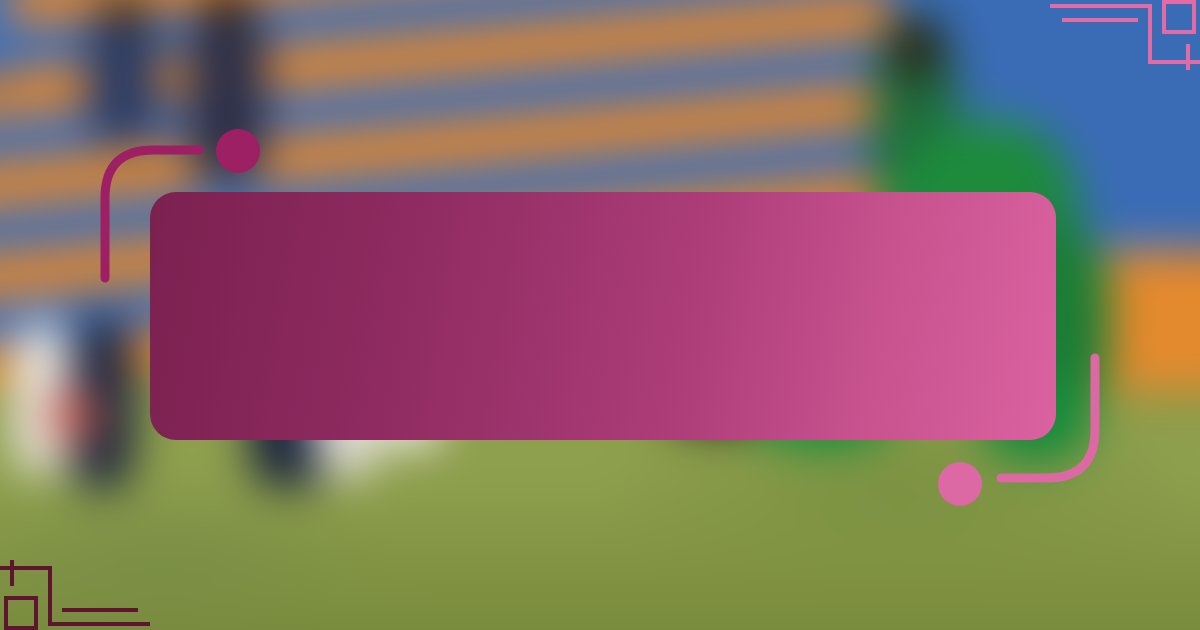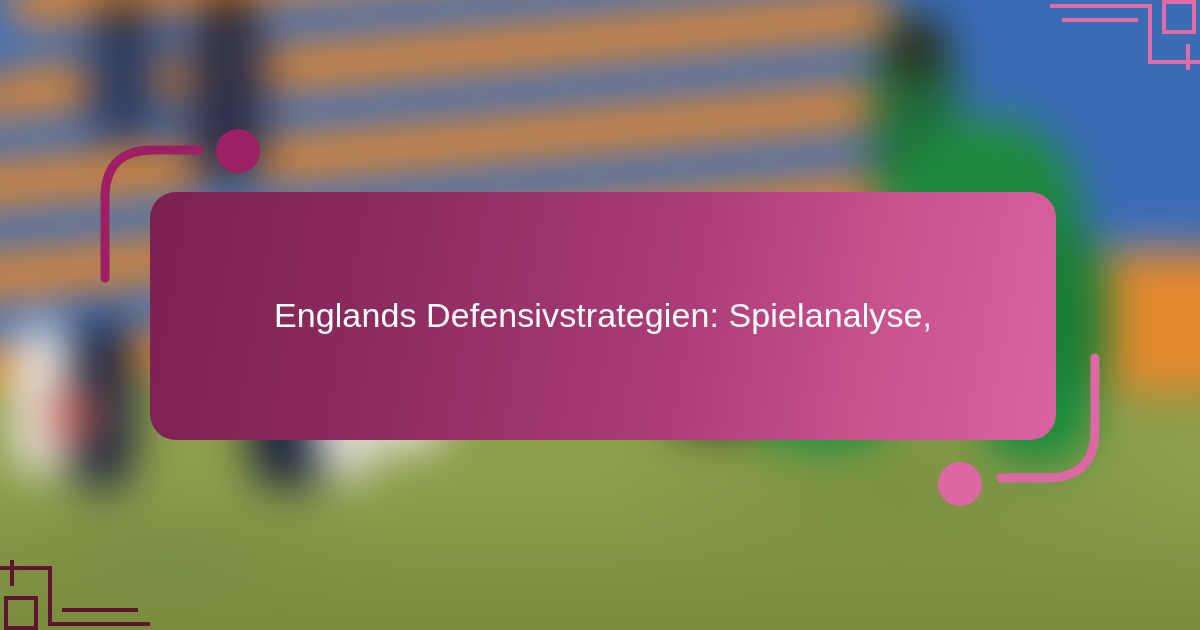--- a/index.html
+++ b/index.html
@@ -194,19 +194,19 @@
   </svg>
 
   <svg class="arc" style="left:992px; top:352px; width:112px; height:140px;" viewBox="0 0 112 140">
     <path d="M 103 6 L 103 78 Q 103 126 55 126 L 9 126" fill="none" stroke="#dc69a4" stroke-width="9" stroke-linecap="round"></path>
   </svg>
 
   <div class="dot dot-tl"></div>
 
   <div class="card">
     <div class="card-title">
-      <span>Englands Defensivstrategien: Spielanalyse,</span><br>
+      <br>
     </div>
   </div>
 
   <div class="dot dot-br"></div>
 
 </div>
 
 </body></html>

